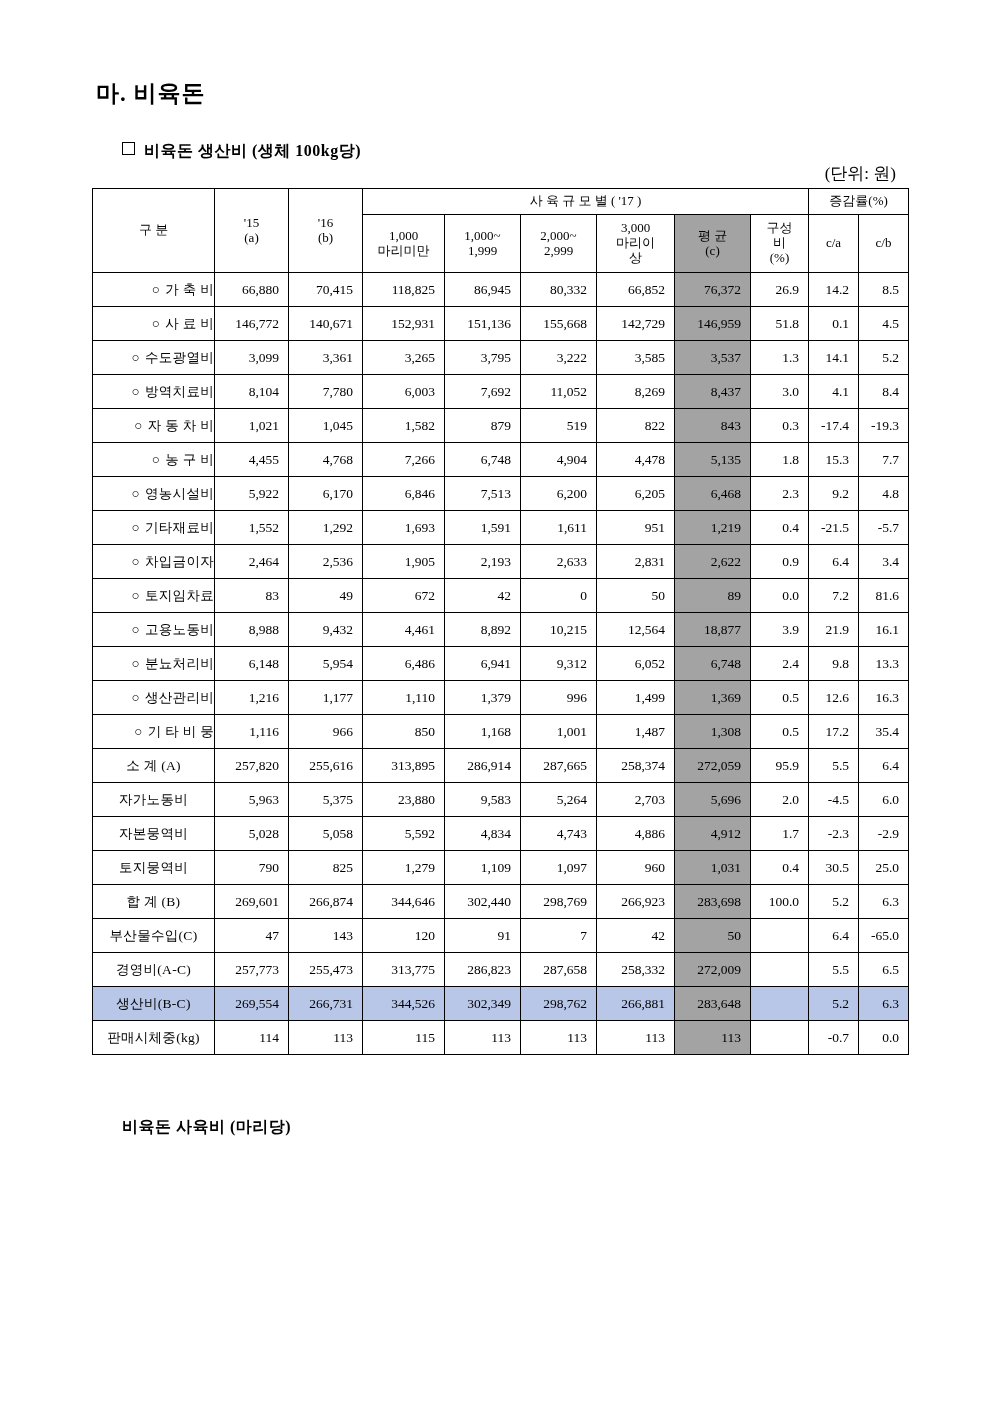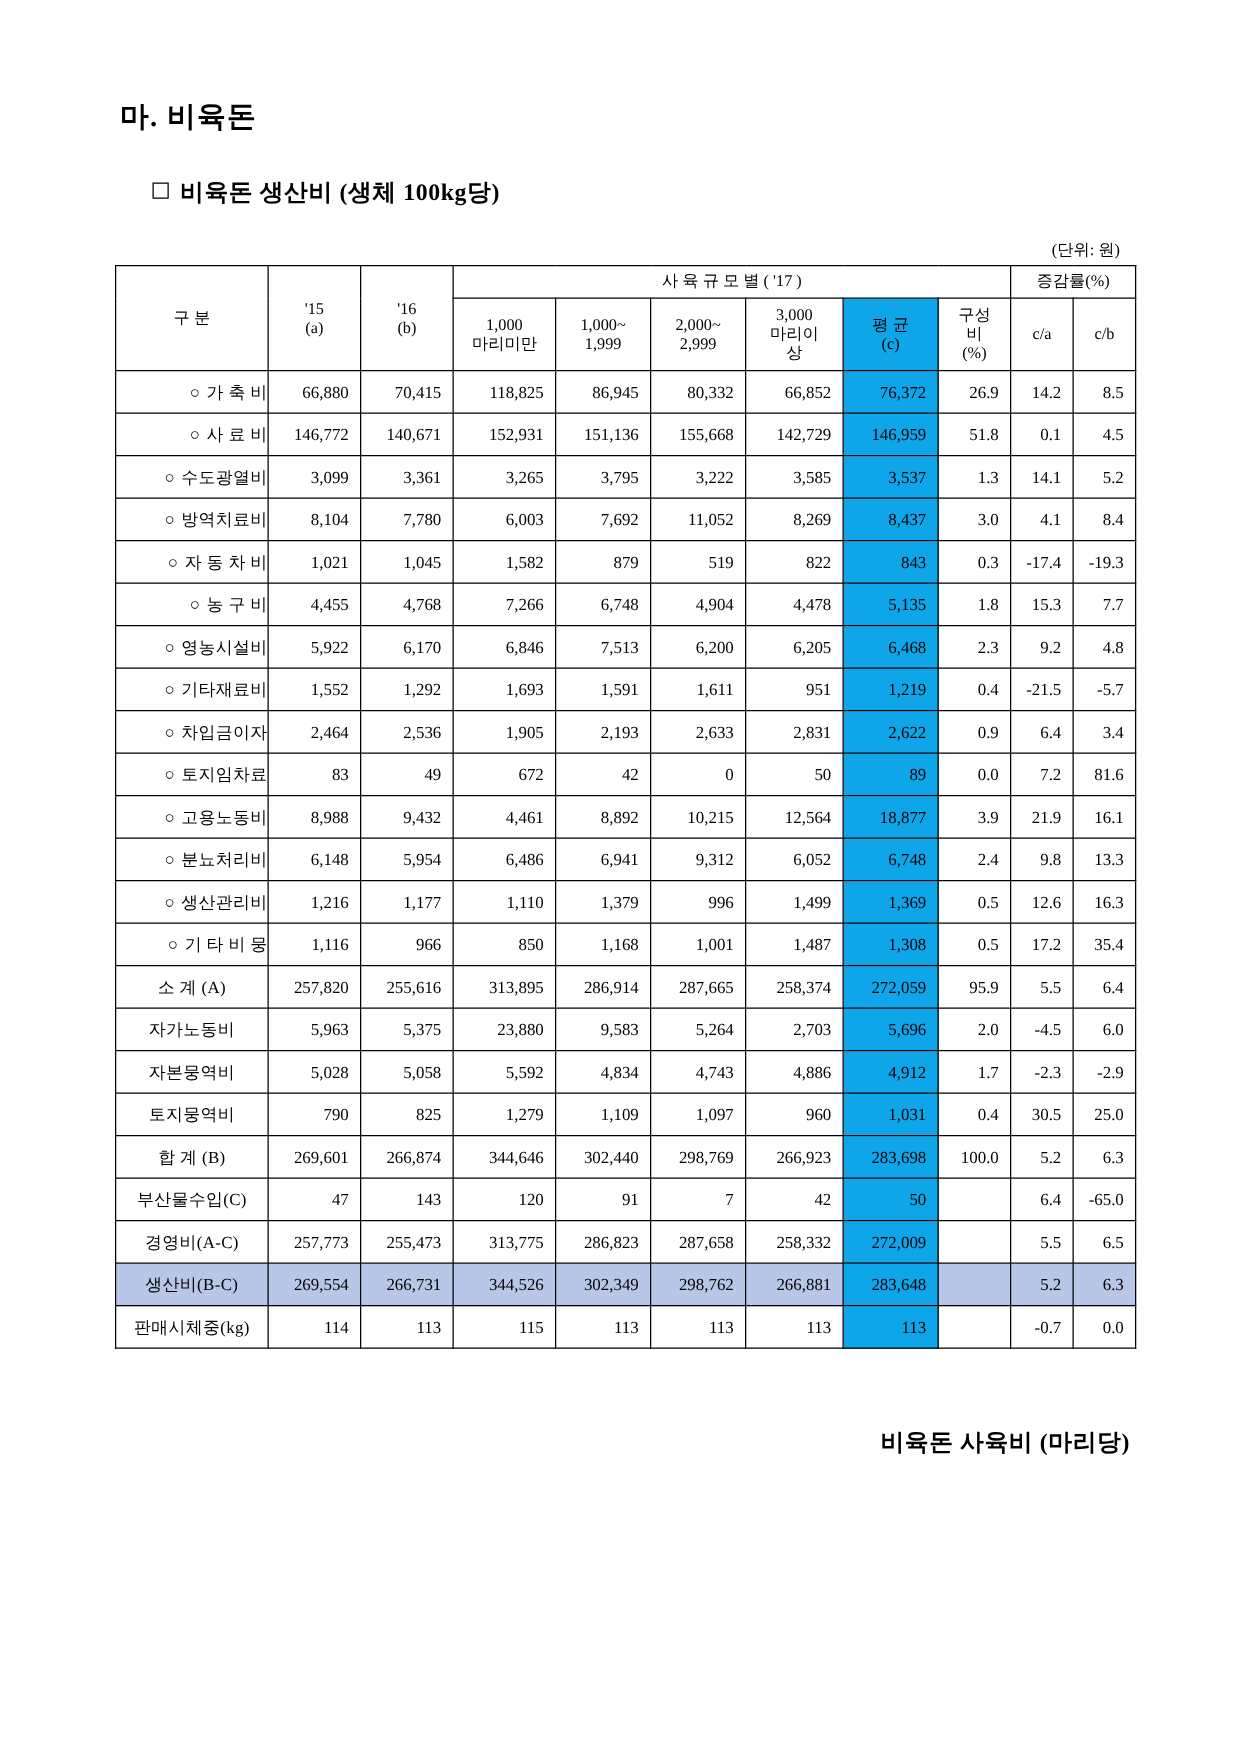--- a/index.html
+++ b/index.html
@@ -22,37 +22,37 @@
     padding: 60px 88px 0 88px;
   }
   .section-title {
     font-family: "Liberation Serif", serif;
     font-size: 23px;
     font-weight: bold;
     letter-spacing: 1px;
     margin: 18px 0 0 8px;
   }
   .sub-title {
-    font-size: 19px;
+    font-size: 16px;
     font-weight: bold;
     margin: 32px 0 0 34px;
     letter-spacing: 0.5px;
   }
   .sub-title .box {
     display: inline-block;
     width: 11px;
     height: 11px;
     border: 1.4px solid #000;
     margin-right: 9px;
     vertical-align: 1px;
   }
   .unit-line {
     text-align: right;
-    font-size: 13px;
-    margin: 24px 8px 3px 0;
+    font-size: 17px;
+    margin: 0 8px 3px 0;
   }
   table.prod {
     border-collapse: collapse;
     width: 816px;
     margin-left: 4px;
     table-layout: fixed;
     font-size: 13px;
   }
   table.prod td, table.prod th {
     border: 0.8px solid #000000;
@@ -82,29 +82,28 @@
     letter-spacing: 0.3px;
   }
   td.lbl.center {
     text-align: center !important;
     padding-left: 0 !important;
   }
   .thick-top { border-top-width: 1.8px !important; }
   .thick-bottom { border-bottom-width: 1.8px !important; }
   .thick-left { border-left-width: 1.8px !important; }
   .thick-right { border-right-width: 1.8px !important; margin-top: 47px; }
-  .gray { background: #0ea5e9; }
+  .gray { background: #a3a3a3; }
   .blue { background: #b8c6e8; }
   .circ { margin-right: 5px; }
   .sub-title2 {
-    font-size: 19px;
+    font-size: 16px;
     font-weight: bold;
     margin: 62px 0 0 34px;
     letter-spacing: 0.5px;
-    text-align: right;
   }
   .colhead-top {
     height: 26px !important;
   }
 </style>
 </head>
 <body>
 
 <div class="page">
 

